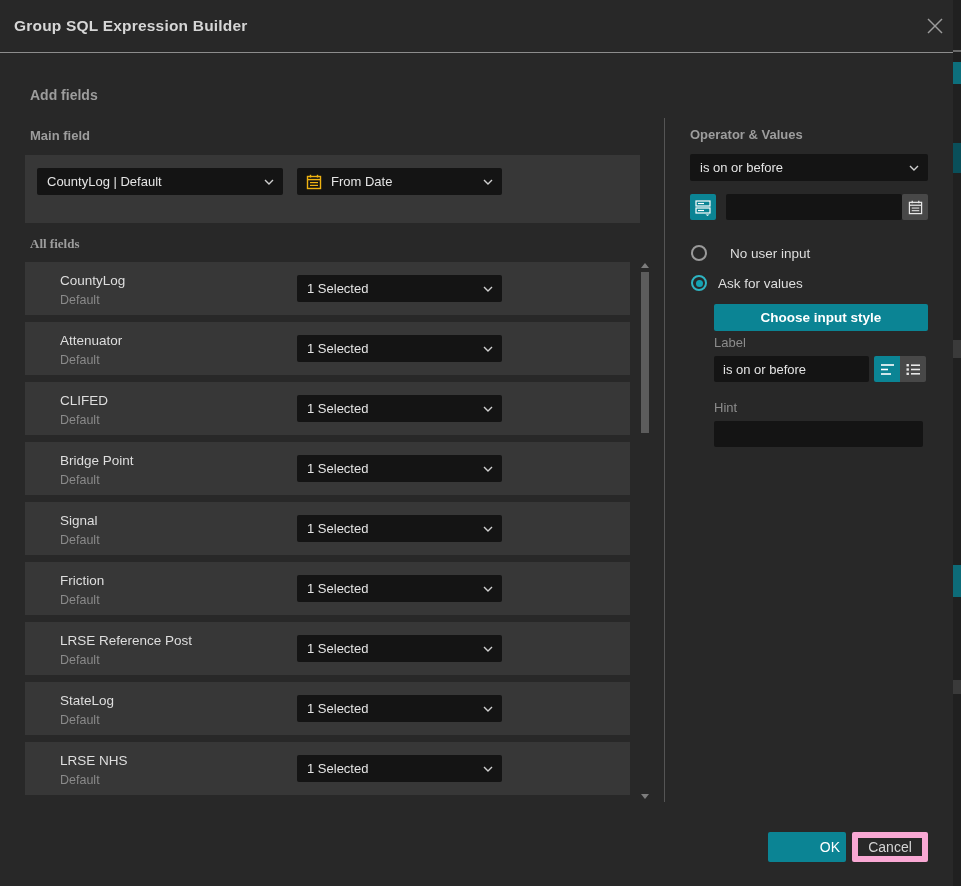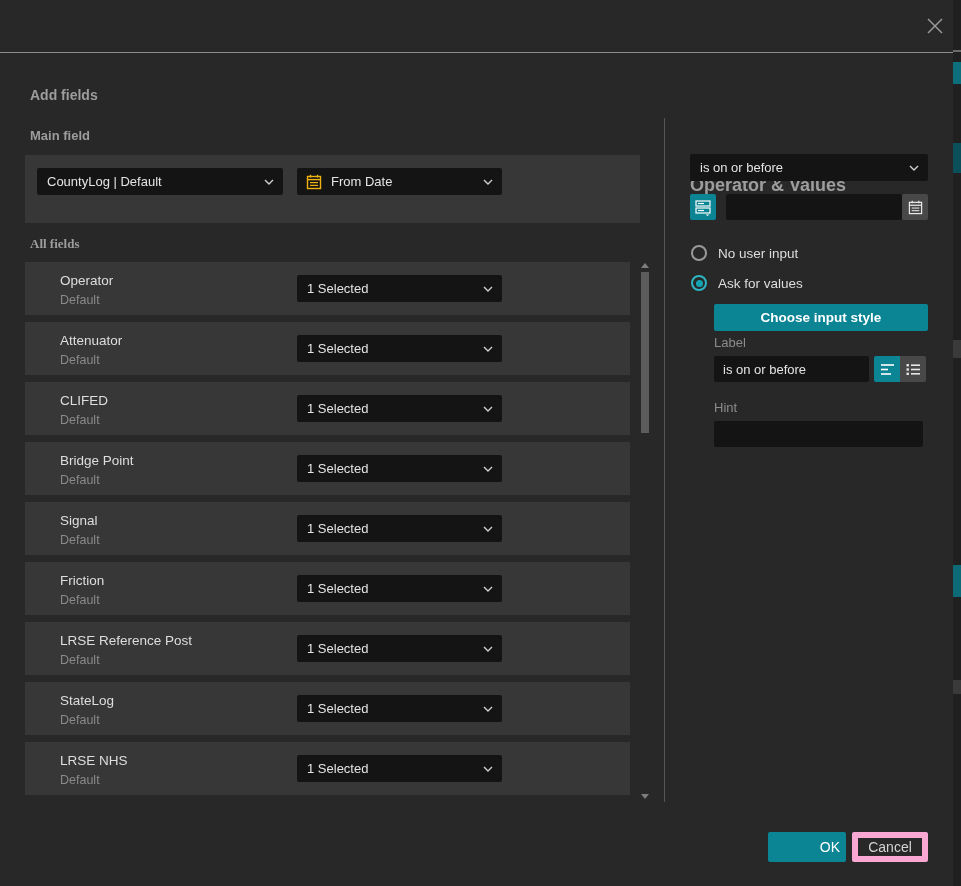--- a/index.html
+++ b/index.html
@@ -11,21 +11,21 @@
   
   .titlebar{position:absolute;left:0;top:0;width:100%;height:52px;}
   .title{position:absolute;left:14px;top:0;line-height:52px;font-size:15.5px;
     font-weight:600;color:#d6d6d6;letter-spacing:.2px;}
   .close-btn{position:absolute;left:926px;top:17px;width:18px;height:18px;cursor:pointer;}
   .title-divider{position:absolute;left:0;top:52px;width:100%;height:1px;background:#8d8d8d;}
   
   .h-add{left:30px;top:87px;font-size:14px;font-weight:700;color:#9d9d9d;}
   .h-main{left:30px;top:128px;font-size:13px;font-weight:700;color:#9d9d9d;}
   .h-all{left:30px;top:236px;font-size:13px;font-weight:700;color:#9d9d9d;font-family:Liberation Serif, serif;}
-  .h-op{left:690px;top:127px;font-size:18px;font-weight:700;color:#9d9d9d;margin-top:48px;}
+  .h-op{left:690px;top:127px;font-size:13px;font-weight:700;color:#9d9d9d;}
   
   .main-bar{left:25px;top:155px;width:615px;height:68px;background:#373737;}
   .dd{position:absolute;height:27px;background:#141414;border-radius:2px;
     display:flex;align-items:center;color:#e4e4e4;font-size:13px;cursor:pointer;}
   .dd .dd-label{flex:1;padding-left:10px;white-space:nowrap;overflow:hidden;}
   .dd .chev{margin-right:9px;flex:0 0 auto;display:flex;}
   .dd1{left:12px;top:13px;width:246px;}
   .dd2{left:272px;top:13px;width:205px;}
   .dd2 .cal{margin-left:9px;display:flex;}
   .dd2 .dd-label{padding-left:9px;}
@@ -46,21 +46,21 @@
   
   .op-dd{left:690px;top:154px;width:238px;}
   .val-type-btn{left:690px;top:194px;width:26px;height:26px;border-radius:2px;cursor:pointer;
     display:flex;align-items:center;justify-content:center;}
   .val-input{left:726px;top:194px;width:176px;height:26px;background:#141414;border:none;
     border-radius:2px;color:#e4e4e4;font-size:13px;padding:0 8px;box-sizing:border-box;
     font-family:"Liberation Sans",sans-serif;outline:none;}
   .cal-btn{left:902px;top:194px;width:26px;height:26px;background:#484848;border-radius:2px;
     cursor:pointer;display:flex;align-items:center;justify-content:center;}
   .radio-row{position:absolute;display:flex;align-items:center;cursor:pointer;}
-  .radio-1{left:691px;top:245px;}
+  .radio-1{left:691px;top:245px;gap:12px;}
   .radio-2{left:691px;top:275px;text-align:center;}
   .radio-circle{width:12px;height:12px;border-radius:50%;border:2px solid #9a9a9a;
     display:flex;align-items:center;justify-content:center;}
   .radio-circle.sel{border-color:#2eb4c2;}
   .radio-dot{width:7px;height:7px;border-radius:50%;background:#14a3b3;}
   .radio-label{margin-left:11px;font-size:13.5px;color:#dedede;}
   .choose-btn{left:714px;top:304px;width:214px;height:27px;border:none;border-radius:2px;
     color:#fff;font-size:13.5px;font-weight:600;cursor:pointer;
     font-family:"Liberation Sans",sans-serif;}
   .lbl-label{left:714px;top:335px;font-size:13px;color:#8c8c8c;}
@@ -84,20 +84,21 @@
   
   .right-strip{left:953px;top:0;width:8px;height:886px;background:#202020;}
   .strip-seg{position:absolute;left:0;width:8px;}
 </style>
 </head>
 <body>
 
 <div class="dialog">
 
   <div class="titlebar">
+    <div class="title">Group SQL Expression Builder</div>
     <div class="close-btn">
       <svg width="18" height="18" viewBox="0 0 18 18">
         <line x1="2" y1="2" x2="16" y2="16" stroke="#9b9b9b" stroke-width="1.4"></line>
         <line x1="16" y1="2" x2="2" y2="16" stroke="#9b9b9b" stroke-width="1.4"></line>
       </svg>
     </div>
     <div class="title-divider"></div>
   </div>
 
   <div class="abs h-add">Add fields</div>
@@ -129,21 +130,21 @@
       <span class="chev">
         <svg width="10" height="6" viewBox="0 0 10 6">
             <polyline points="1,1 5,5 9,1" fill="none" stroke="#cfcfcf" stroke-width="1.4"></polyline>
           </svg>
       </span>
     </div>
   </div>
 
   <div class="abs list" id="fields-list">
       <div class="field-row">
-        <div class="fname">Operator</div>
+        <div class="fname">CountyLog</div>
         <div class="fsub">Default</div>
         <div class="dd">
           <span class="dd-label">1 Selected</span>
           <span class="chev">
             <svg width="10" height="6" viewBox="0 0 10 6">
               <polyline points="1,1 5,5 9,1" fill="none" stroke="#cfcfcf" stroke-width="1.4"></polyline>
             </svg>
           </span>
         </div>
       </div>

